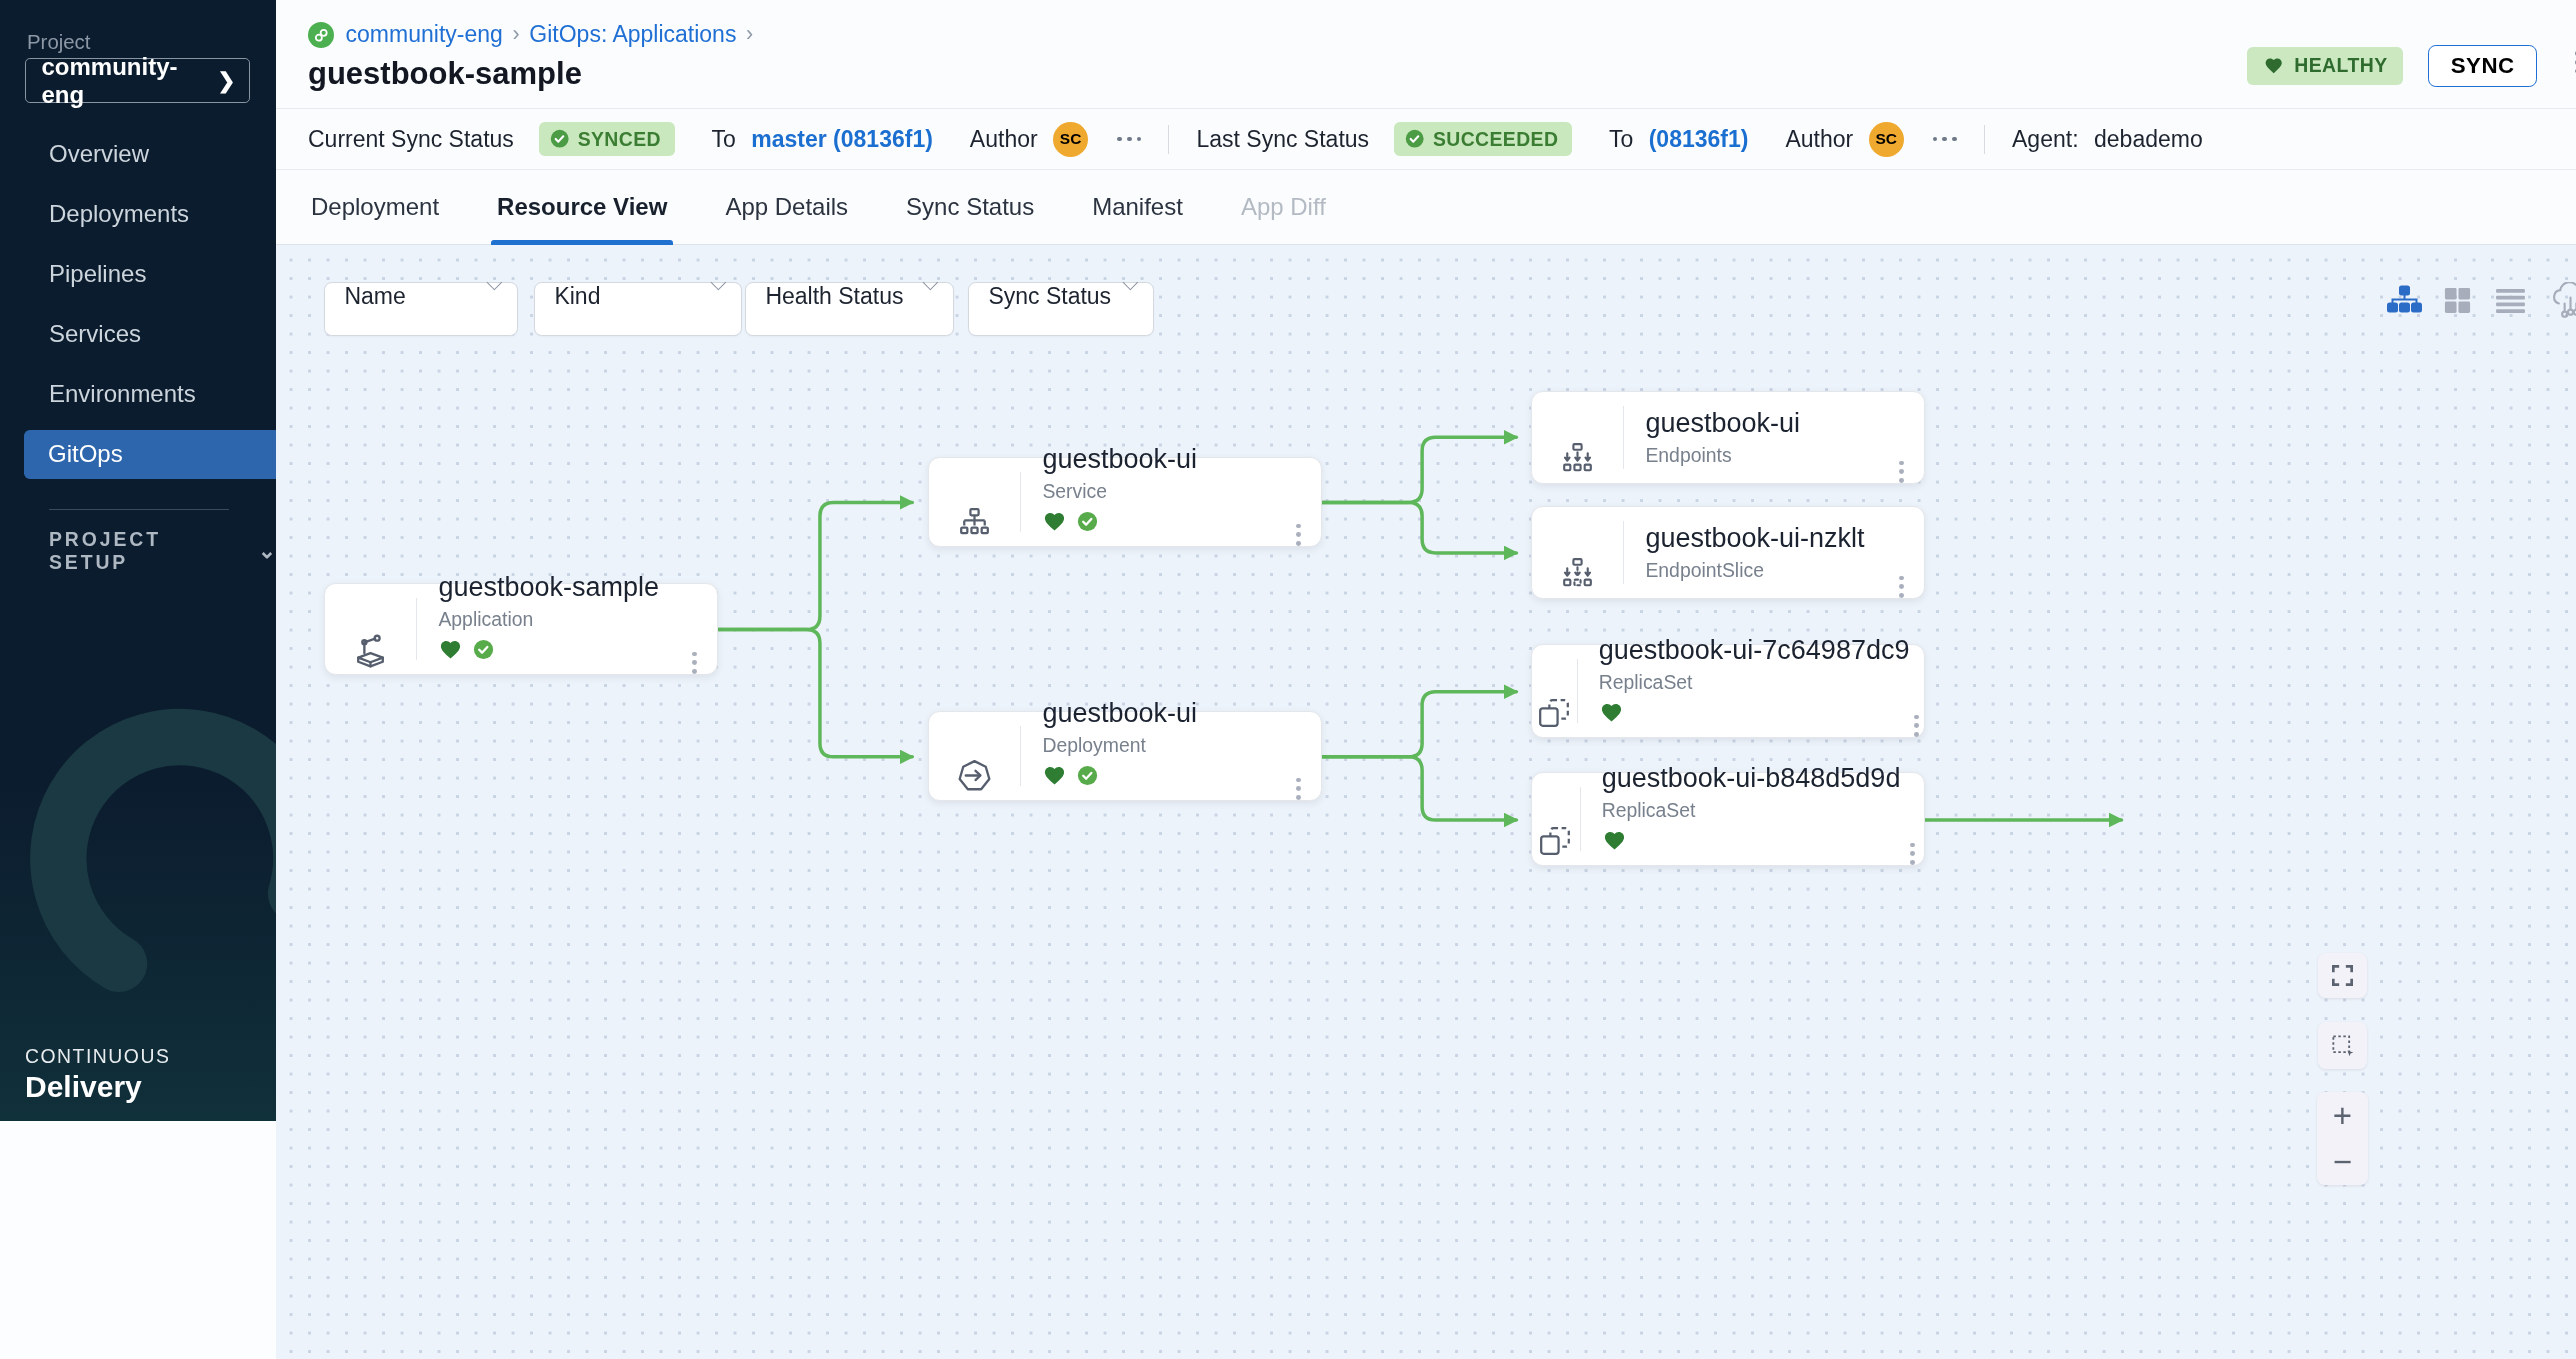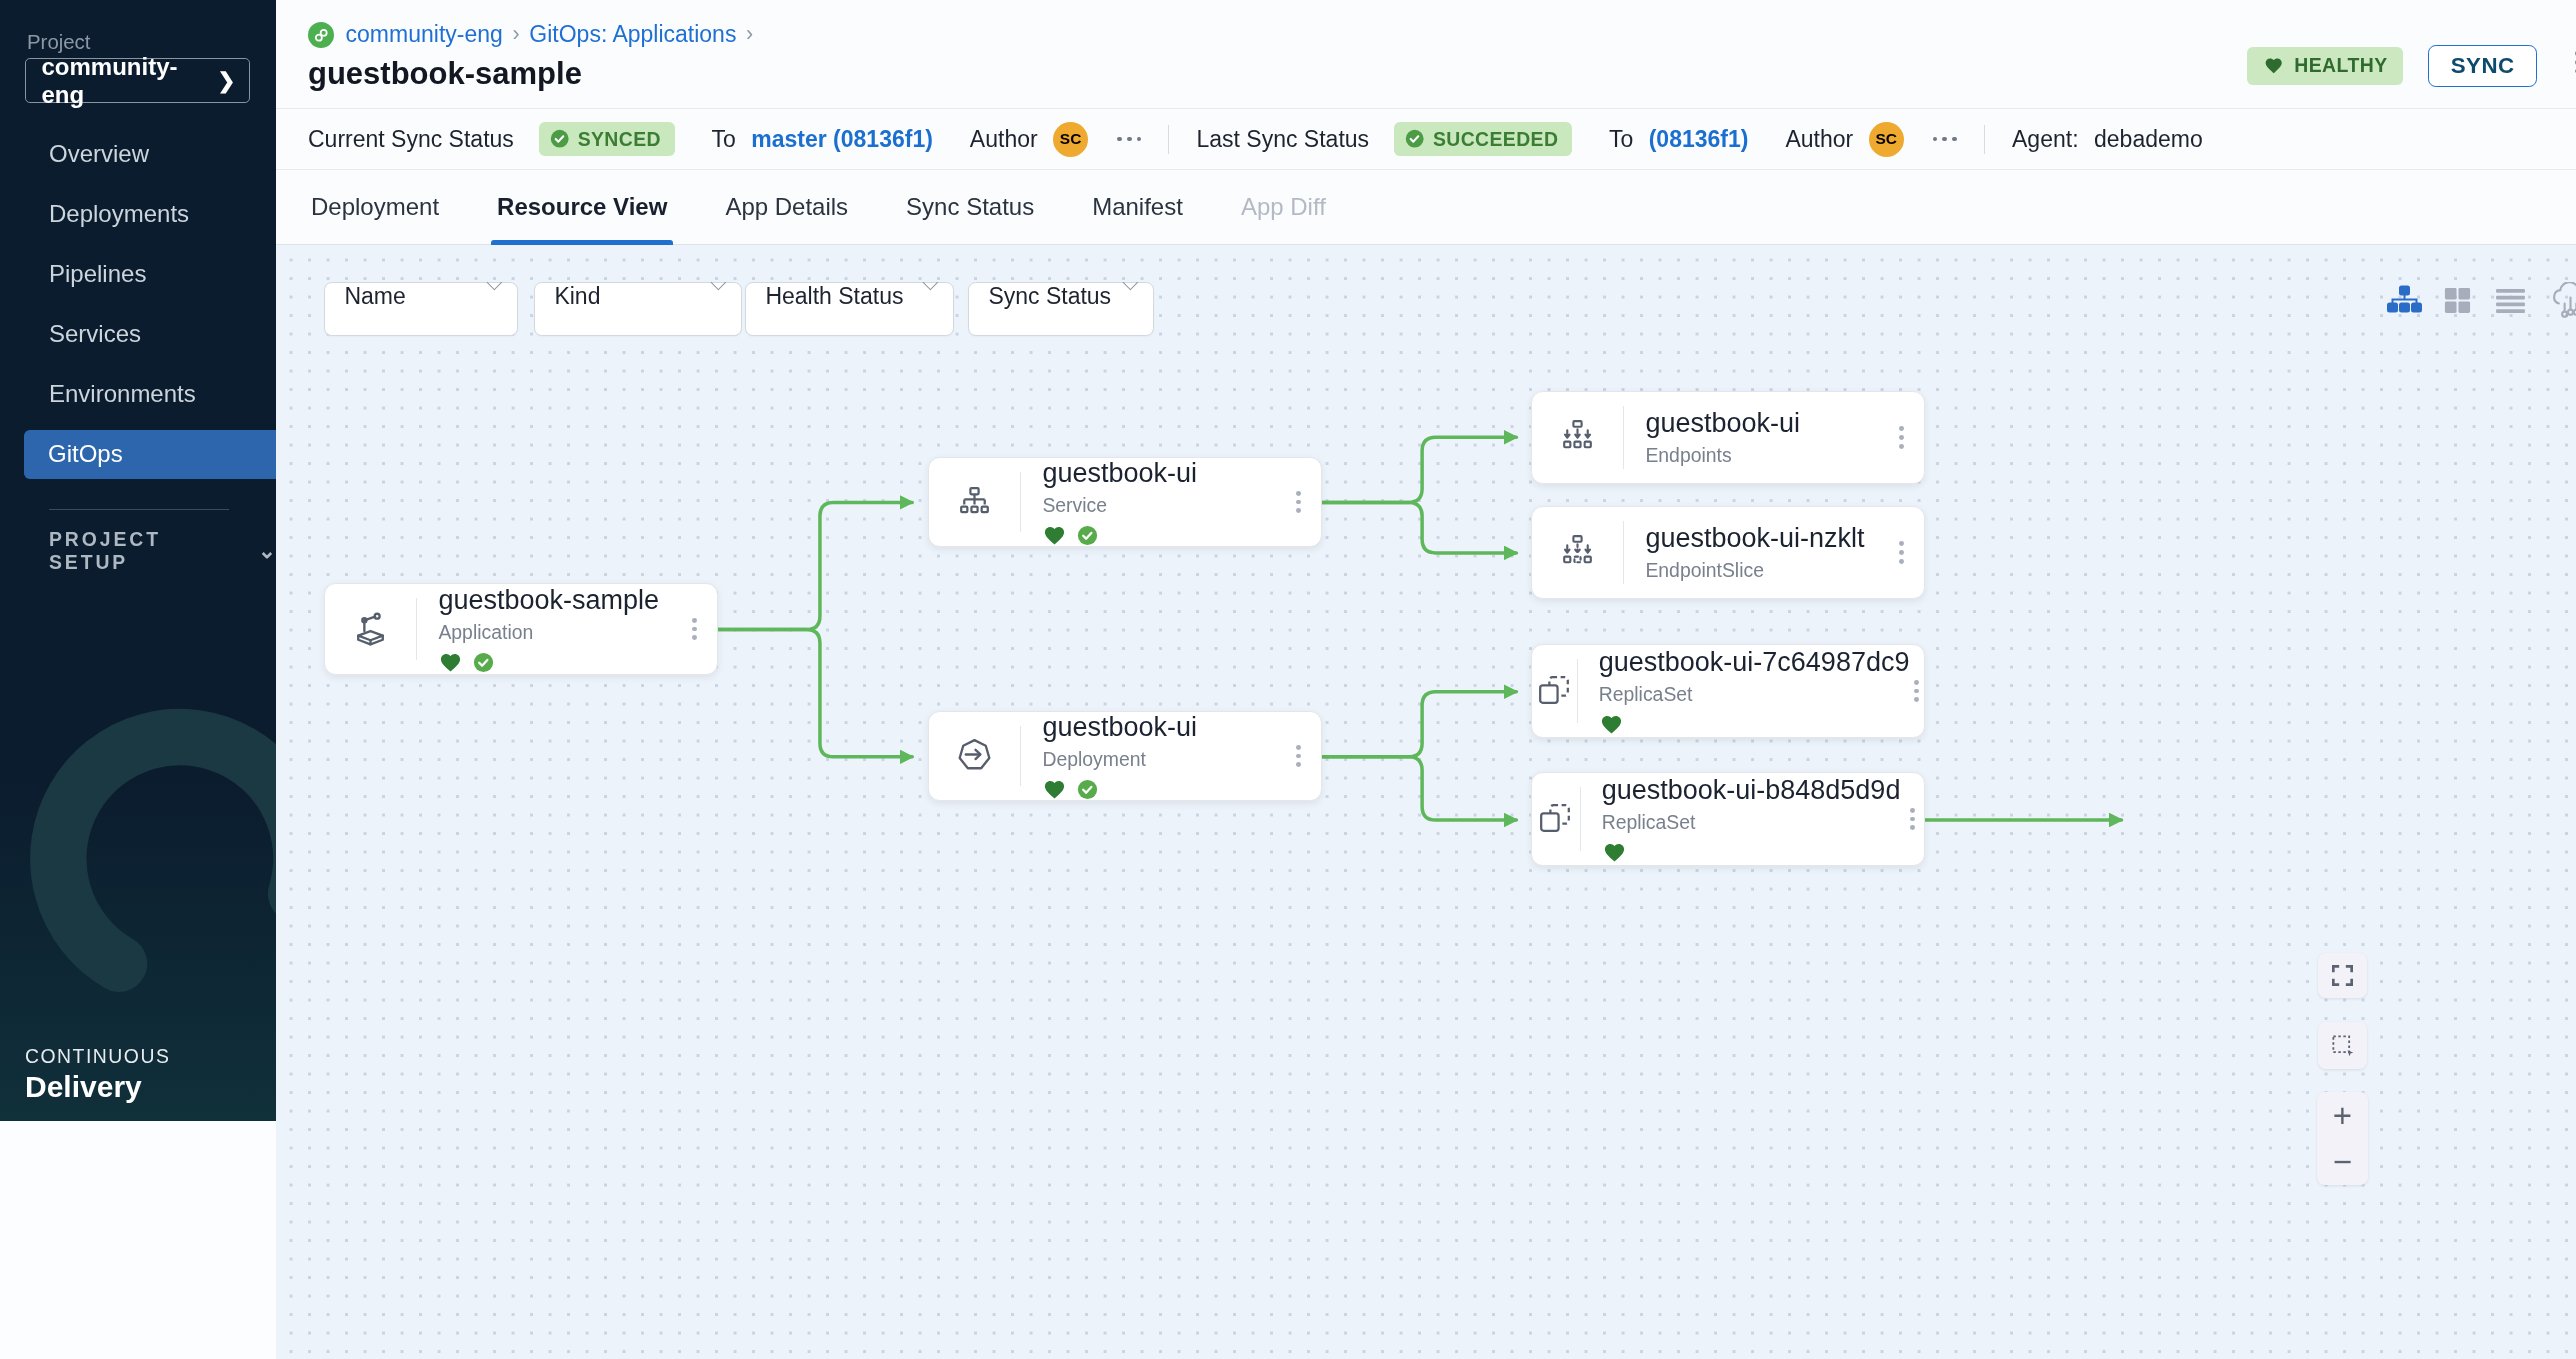--- a/index.html
+++ b/index.html
@@ -37,21 +37,21 @@
   .crumbs { position:absolute; left:32px; top:21.4px; display:flex; align-items:center; gap:9.7px;
     font-size:23px; }
   .crumb-link { color:#1f6fd4; cursor:pointer; }
   .crumb-sep { color:#8f9aa8; font-size:21.4px; }
   .gitops-chip { width:26px; height:26px; border-radius:50%; background:#4caf50; display:flex;
     align-items:center; justify-content:center; margin-right:1.9px; }
   .page-title { position:absolute; left:32px; top:56px; font-size:31px; font-weight:700; color:#121722; }
   .top-actions { position:absolute; right:39px; top:45px; display:flex; align-items:center; gap:25px; }
   .healthy-badge { background:#cbe8c0; color:#2f6b2f; font-size:19.4px; font-weight:700;
     letter-spacing:0.5px; border-radius:5.8px; padding:7.8px 15.5px; display:flex; align-items:center; gap:10px; }
-  .sync-btn { background:#ffffff; border:1.9px solid #1f6fd4; color:#0c4a6e; font-size:22.3px;
+  .sync-btn { background:#ffffff; border:1.9px solid #1f6fd4; color:#000000; font-size:22.3px;
     font-weight:700; border-radius:7.8px; padding:6.8px 21.4px; cursor:pointer; letter-spacing:0.5px; }
   .kebab-v { display:flex; flex-direction:column; gap:3.9px; cursor:pointer; }
   .kebab-v i { width:4.9px; height:4.9px; border-radius:50%; background:#8b93a2; }
   .edge-kebab { position:absolute; right:-3.9px; top:51px; }
 
   
   .statusbar { position:absolute; left:0; top:108px; width:2300px; height:62px; background:#fbfcfd;
     border-top:1px solid #e7eaee; border-bottom:1px solid #e7eaee;
     display:flex; align-items:center; padding-left:32px; font-size:23px; }
   .sb-label { color:#1d2430; }
@@ -83,21 +83,21 @@
   .filter { position:absolute; top:37px; height:54px; background:#ffffff; border:1px solid #d4d9e0;
     border-radius:7.8px; display:flex; align-items:flex-start; justify-content:space-between;
     padding:0 17.5px 0 19.4px; font-size:23px; color:#1d2430; cursor:pointer;
     box-shadow:0 1px 1.9px rgba(40,41,61,.04); }
   .chevron { width:10.7px; height:10.7px; border-right:1.9px solid #8a90a0; border-bottom:1.9px solid #8a90a0;
     transform:rotate(45deg); margin-top:-5.8px; }
 
   .view-toggle { position:absolute; top:39px; cursor:pointer; }
 
   .node { position:absolute; background:#ffffff; border:1px solid #e3e6ea; border-radius:11.7px;
-    box-shadow:0 2.9px 7.8px rgba(40,41,61,.08); display:flex; align-items:center; cursor:pointer; }
+    box-shadow:0 2.9px 7.8px rgba(40,41,61,.08); display:flex; align-items:flex-end; cursor:pointer; }
   .node-icon { width:91px; display:flex; align-items:center; justify-content:center; }
   .node-sep { width:1px; align-self:stretch; margin:13.6px 0; background:#e3e6ea; }
   .node-body { flex:1; padding:13.6px 0 11.7px 21.4px; }
   .node-title { font-size:27px; color:#1b2230; font-weight:500; line-height:1.15;
     white-space:nowrap; overflow:hidden; }
   .node-kind { font-size:19.4px; color:#77808c; margin-top:4.9px; }
   .node-status { display:flex; align-items:center; gap:8.7px; margin-top:6.8px; height:25px; }
   .node-kebab { width:45px; display:flex; flex-direction:column; align-items:center; gap:3.9px;
     cursor:pointer; }
   .node-kebab i { width:4.9px; height:4.9px; border-radius:50%; background:#a9afbc; }

